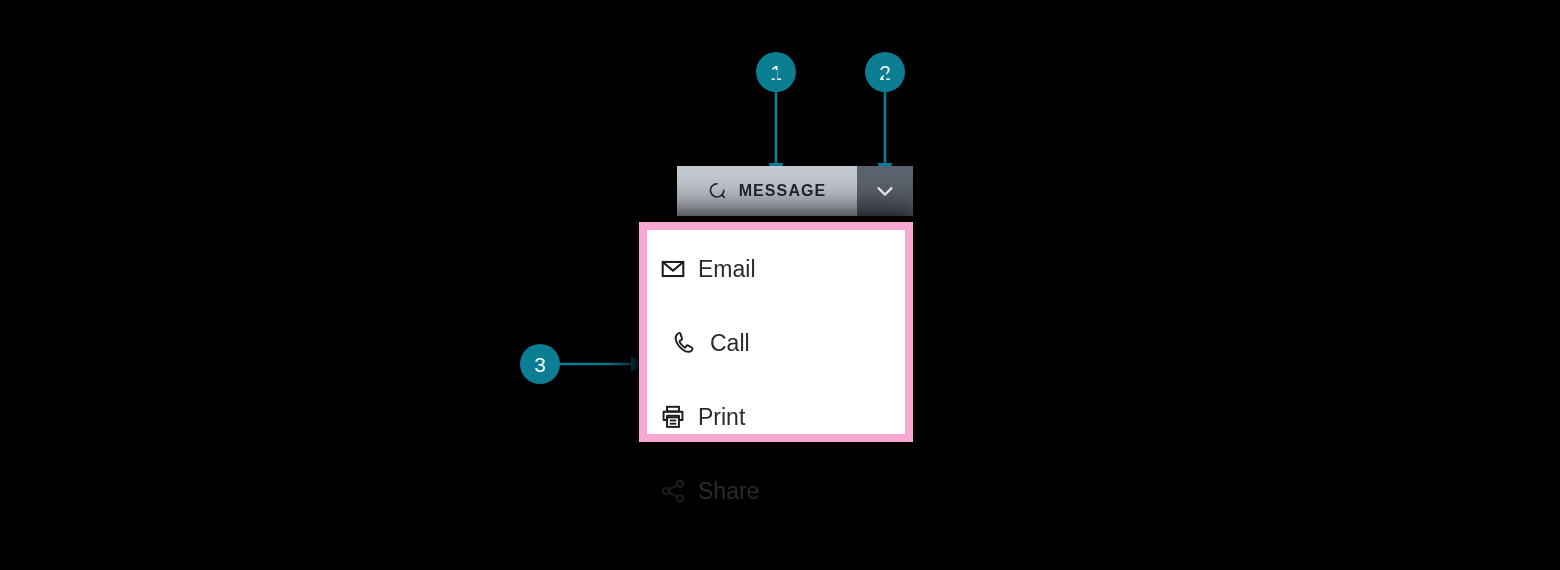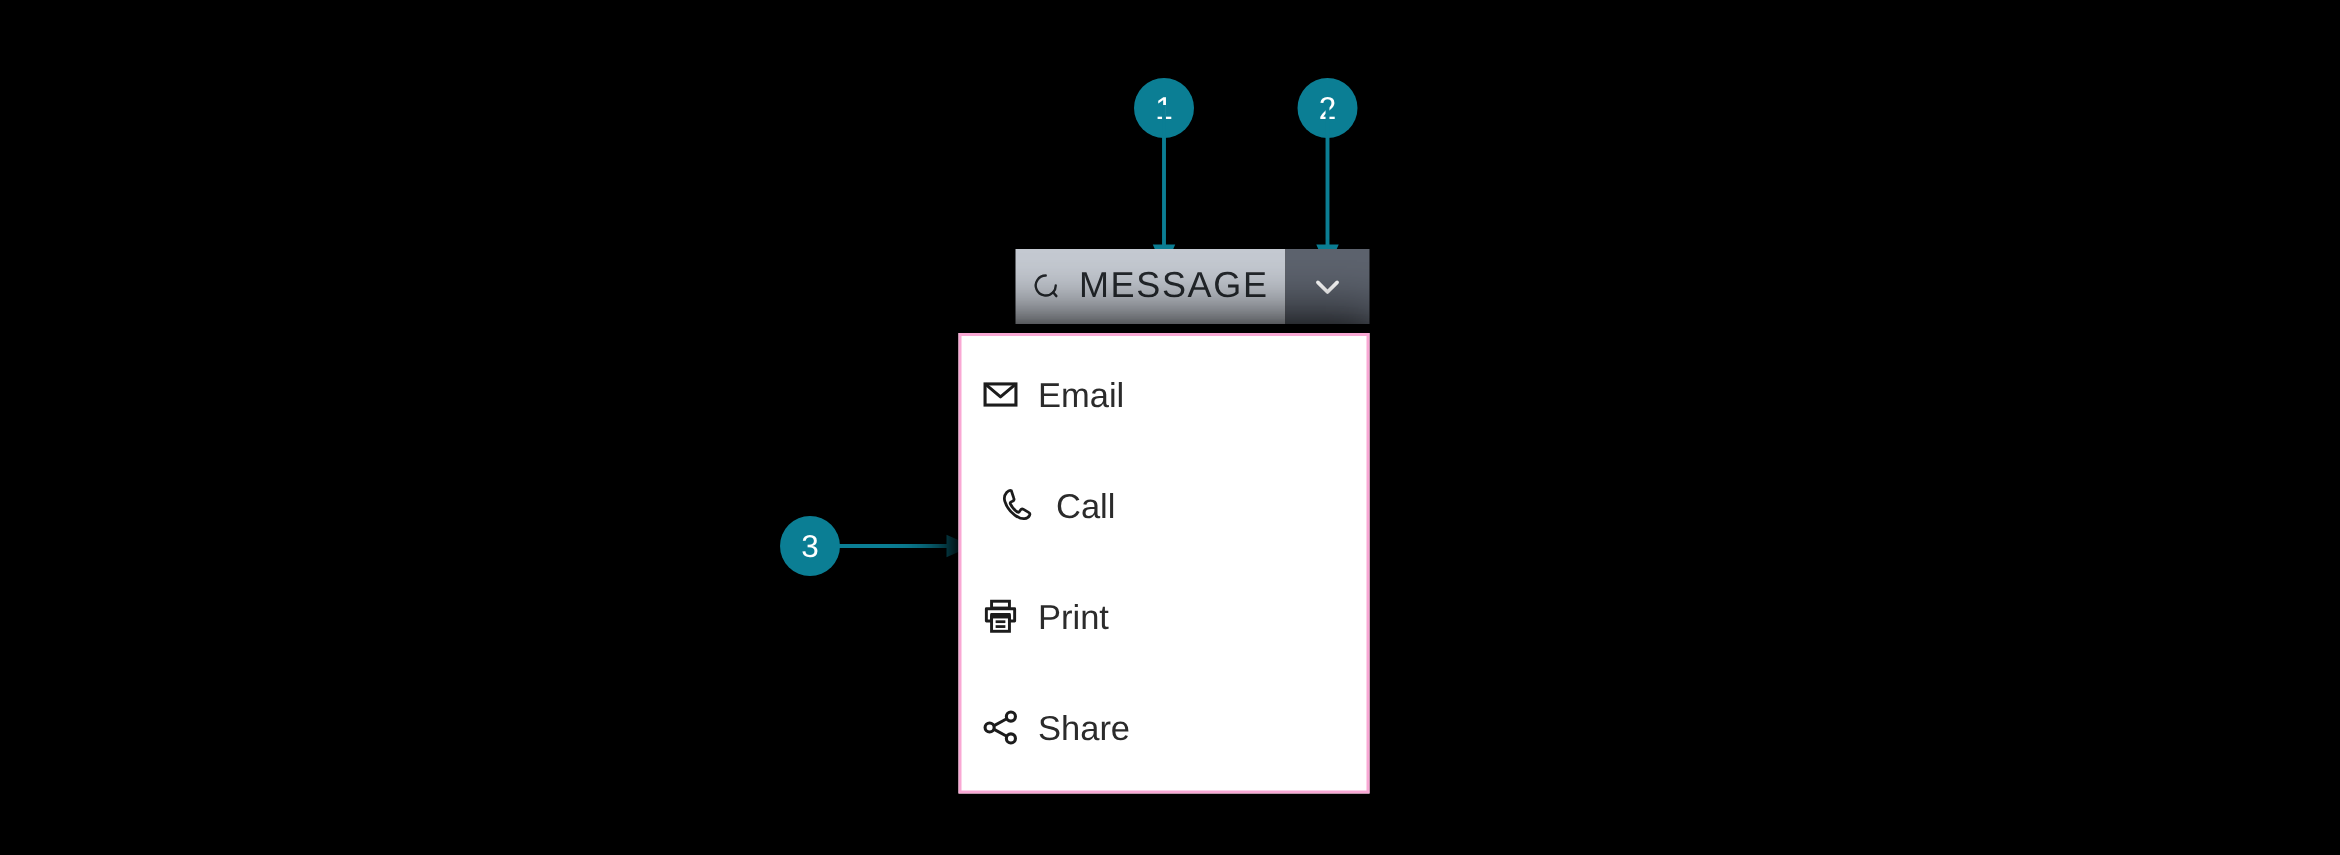--- a/index.html
+++ b/index.html
@@ -43,22 +43,22 @@
     cursor: pointer;
     user-select: none;
   }
   .sb-main .msg-icon {
     width: 20px;
     height: 20px;
     display: block;
     flex: 0 0 auto;
   }
   .sb-label {
-    font-size: 24px;
-    font-weight: 400;
+    font-size: 16px;
+    font-weight: 700;
     letter-spacing: 1.1px;
     color: #24282c;
     line-height: 1;
     white-space: nowrap;
   }
   .sb-toggle {
     width: 56px;
     background: #5d636e;
     display: flex;
     align-items: center;
@@ -70,23 +70,23 @@
     height: 22px;
     display: block;
   }
 
   
   .dropdown-panel {
     position: absolute;
     left: 639px;
     top: 222px;
     width: 274px;
-    height: 307px;
+    height: 220px;
     background: #ffffff;
-    border: 2px solid #f9a8d4;
+    border: 8px solid #f9a8d4;
     box-sizing: border-box;
     box-shadow:
       0 10px 26px rgba(0,0,0,0.95),
       0 2px 10px rgba(0,0,0,0.9),
       0 0 34px 12px rgba(0,0,0,0.75);
   }
   .menu-list {
     position: relative;
     width: 100%;
     height: 100%;

